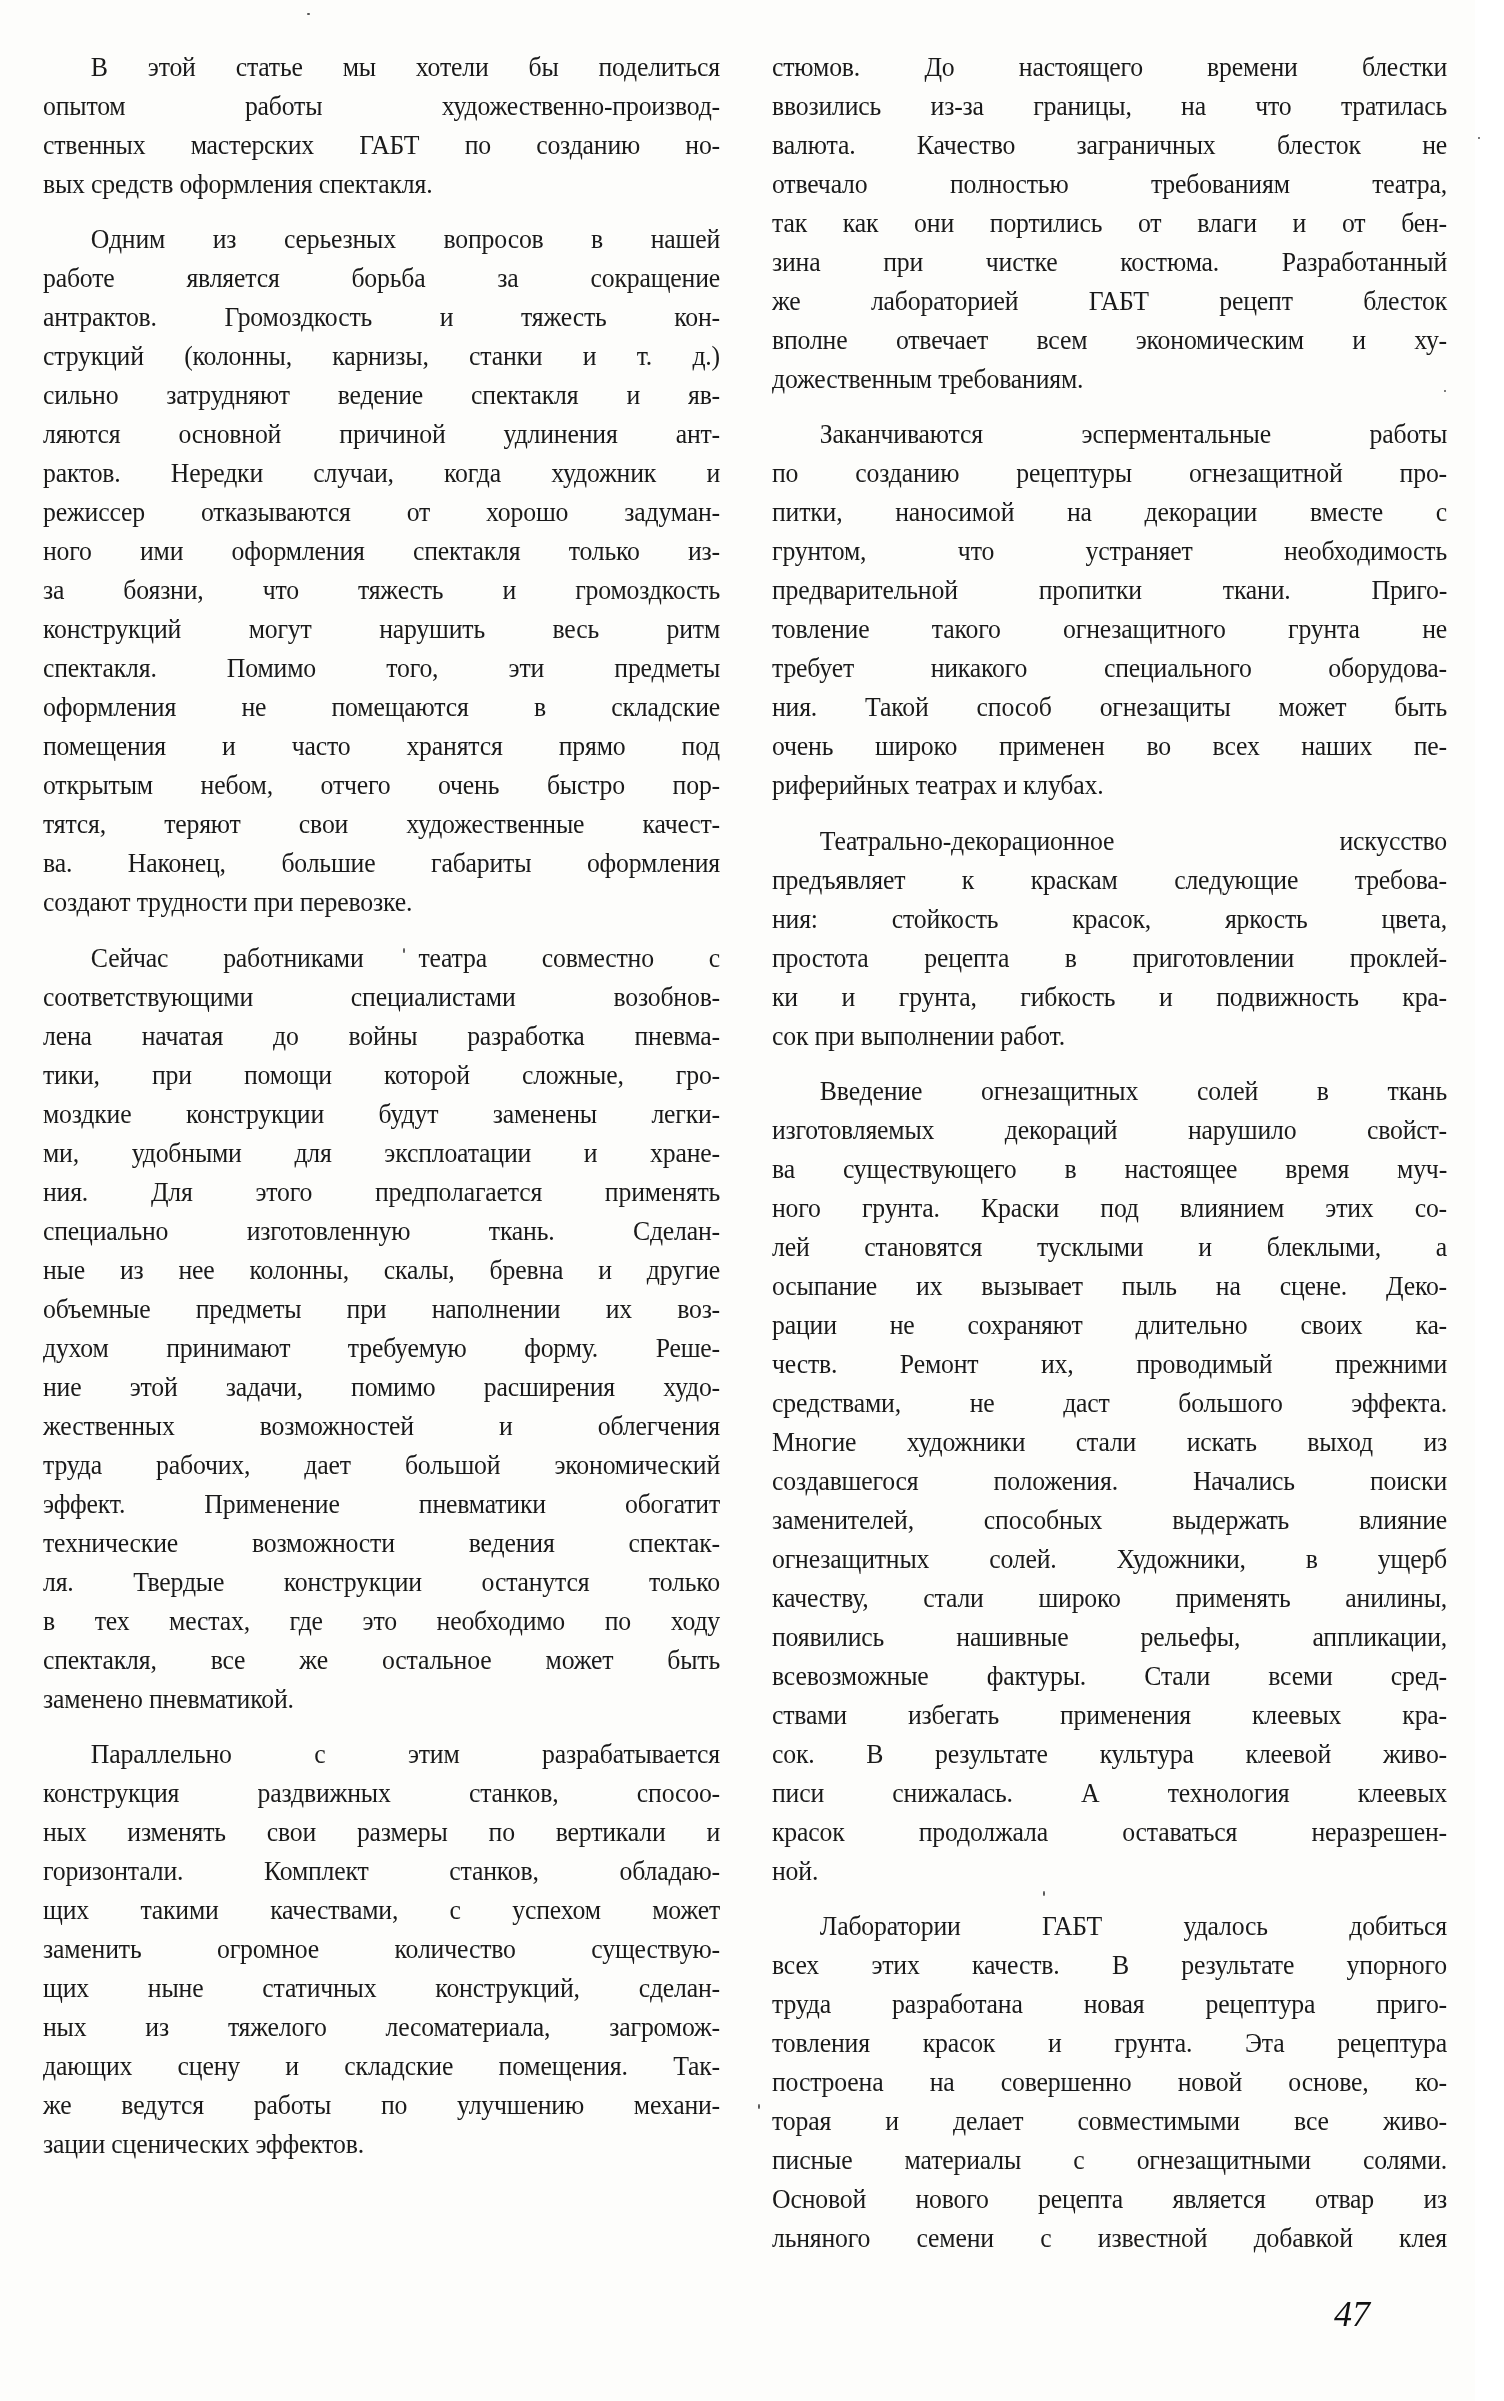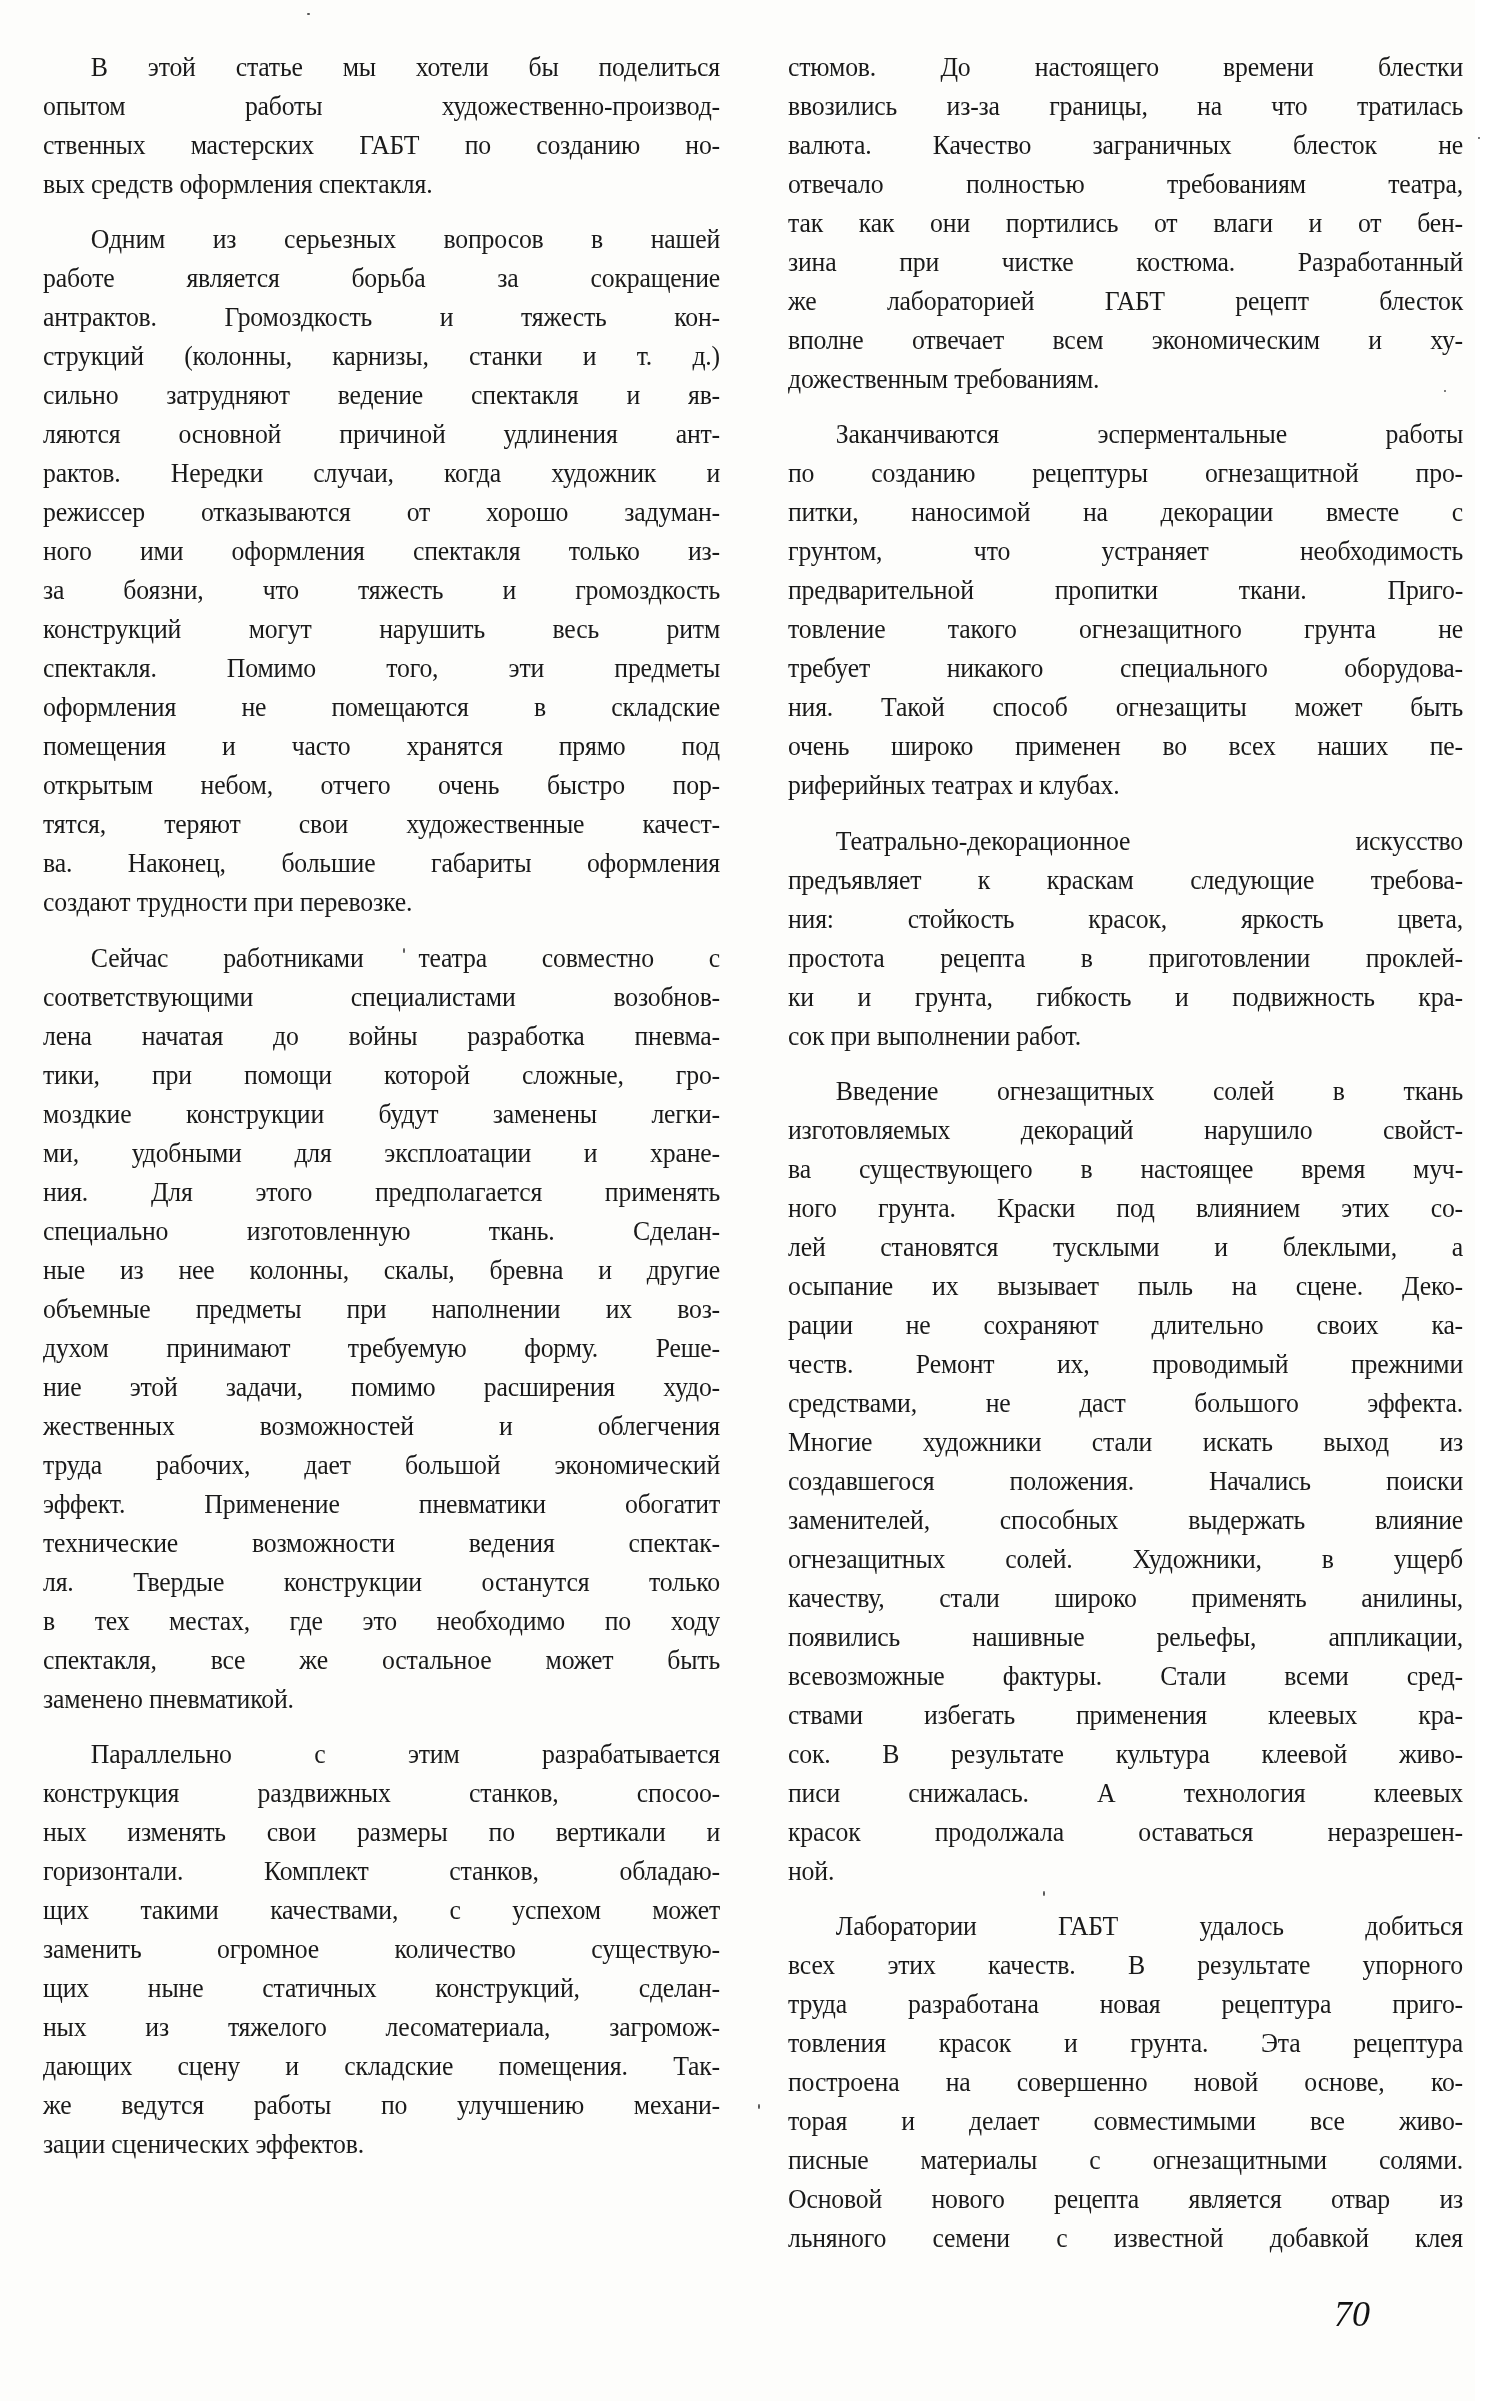--- a/index.html
+++ b/index.html
@@ -10,21 +10,21 @@
   }
   .column {
     position: absolute; top: 47px;
     font-family: "Liberation Serif", "DejaVu Serif", serif;
     font-size: 28px;
     line-height: 39px;
     color: #1a1a1a;
     letter-spacing: -0.2px;
   }
   .col-left  { left: 43px;  width: 677px; }
-  .col-right { left: 788px; width: 675px; }
+  .col-right { left: 772px; width: 675px; }
   .para { margin: 0 0 16.3px 0; }
   .line {
     display: block;
     white-space: nowrap;
     text-align: justify;
     text-align-last: justify;
     height: 39px;
     transform: scaleX(0.92);
     transform-origin: left center;
     width: 108.7%;
@@ -165,21 +165,21 @@
         <span class="line">всех этих качеств. В результате упорного</span>
         <span class="line">труда разработана новая рецептура приго-</span>
         <span class="line">товления красок и грунта. Эта рецептура</span>
         <span class="line">построена на совершенно новой основе, ко-</span>
         <span class="line">торая и делает совместимыми все живо-</span>
         <span class="line">писные материалы с огнезащитными солями.</span>
         <span class="line">Основой нового рецепта является отвар из</span>
         <span class="line">льняного семени с известной добавкой клея</span>
       </div>
     </div>
-  <div class="page-number">70</div>
+  <div class="page-number">47</div>
 
   <div class="speck" style="left:307px;top:12.6px;width:2.7px;height:2.7px;"></div>
   <div class="speck" style="left:1478px;top:137px;width:1.8px;height:1.8px;"></div>
   <div class="speck" style="left:1444px;top:390px;width:1.8px;height:1.8px;"></div>
   <div class="speck" style="left:403px;top:948px;width:1.8px;height:5.4px;"></div>
   <div class="speck" style="left:758px;top:2104px;width:1.8px;height:4.5px;"></div>
   <div class="speck" style="left:1043px;top:1891px;width:1.8px;height:4.5px;"></div>
 </div>
 
 

